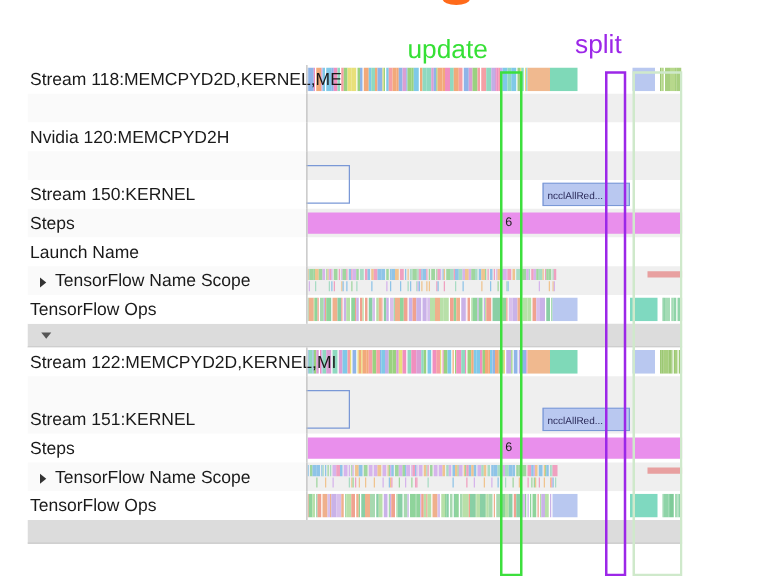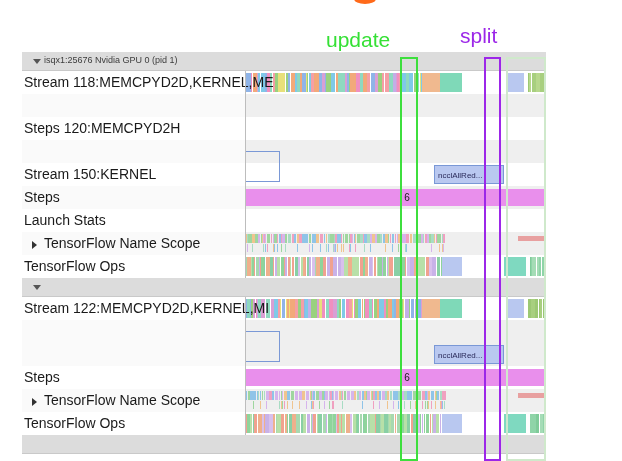--- a/index.html
+++ b/index.html
@@ -80,24 +80,20 @@
 
   <div class="anno" id="anno-concat">update</div>
   <div class="anno" id="anno-split">split</div>
   <div class="anno" id="anno-nccl">nccl</div>
   <div class="anno" id="anno-weight">
     <span>weight</span>
     <span>update</span>
   </div>
 
   <div id="trace">
-      <div class="grow">
-        <div class="tri"></div>
-        <div class="gtxt">isqx1:25676 Nvidia GPU 0 (pid 1)</div>
-      </div>
       <div class="row">
         <div class="lanebg"></div>
         <div class="lblbg"></div>
         <div class="lbl">Stream 118:MEMCPYD2D,KERNEL,ME</div>
         <div class="divider"></div>
         <div class="lane">
           <div class="seg" style="left: 0px; width: 1px; background: rgb(143, 180, 232);"></div>
           <div class="seg" style="left: 1px; width: 4px; background: rgb(143, 180, 232);"></div>
           <div class="seg" style="left: 5px; width: 1px; background: rgb(240, 143, 191);"></div>
           <div class="seg" style="left: 7px; width: 4px; background: rgb(242, 169, 122);"></div>
@@ -175,21 +171,21 @@
       </div>
       <div class="row alt">
         <div class="lanebg"></div>
         <div class="lblbg"></div>
         <div class="divider"></div>
         <div class="lane"></div>
       </div>
       <div class="row">
         <div class="lanebg"></div>
         <div class="lblbg"></div>
-        <div class="lbl">Steps 120:MEMCPYD2H</div>
+        <div class="lbl">Nvidia 120:MEMCPYD2H</div>
         <div class="divider"></div>
         <div class="lane"></div>
       </div>
       <div class="row alt">
         <div class="lanebg"></div>
         <div class="lblbg"></div>
         <div class="divider"></div>
         <div class="lane"></div>
       </div>
       <div class="row">
@@ -211,21 +207,21 @@
         <div class="divider"></div>
         <div class="lane">
           <div class="solidband" style="left: 0px; width: 322px; background: rgb(233, 143, 236);">
             <div class="bandtxt" style="top: -1px;">6</div>
           </div>
         </div>
       </div>
       <div class="row">
         <div class="lanebg"></div>
         <div class="lblbg"></div>
-        <div class="lbl">Launch Stats</div>
+        <div class="lbl">Launch Name</div>
         <div class="divider"></div>
       </div>
       <div class="row alt indent">
         <div class="lanebg"></div>
         <div class="lblbg"></div>
         <div class="arrow"></div>
         <div class="lbl">TensorFlow Name Scope</div>
         <div class="divider"></div>
         <div class="lane">
           <div class="seg" style="left: 0px; width: 1px; height: 9px; top: 0px; background: rgb(240, 196, 143);"></div>
@@ -535,20 +531,21 @@
       </div>
       <div class="row alt">
         <div class="lanebg"></div>
         <div class="lblbg"></div>
         <div class="divider"></div>
         <div class="lane"></div>
       </div>
       <div class="row alt">
         <div class="lanebg"></div>
         <div class="lblbg"></div>
+        <div class="lbl">Stream 151:KERNEL</div>
         <div class="divider"></div>
         <div class="lane">
           <div class="nccl-box" style="left: 188px; width: 70px;">
             <span class="t">ncclAllRed...</span>
           </div>
         </div>
         <div class="nccl-outline" style="left: 188px; top: -12px; width: 70px; height: 31px; position: absolute; z-index: 2;"></div>
       </div>
       <div class="row">
         <div class="lanebg"></div>

